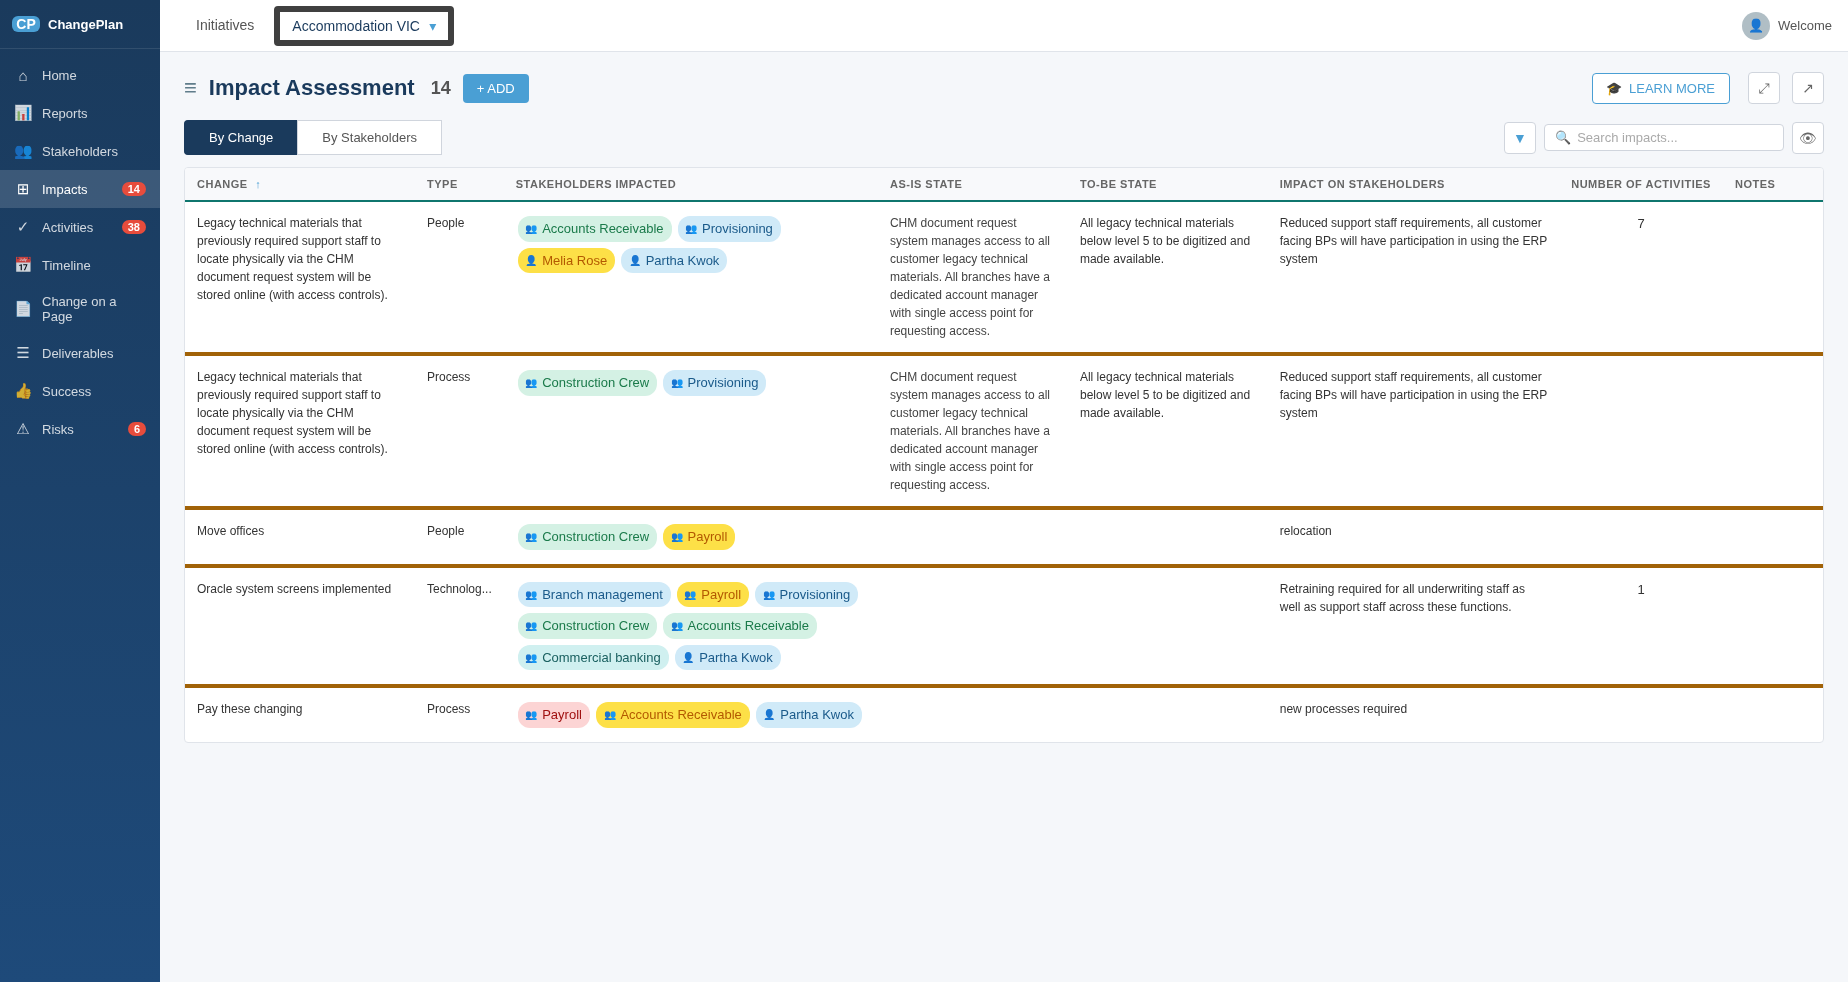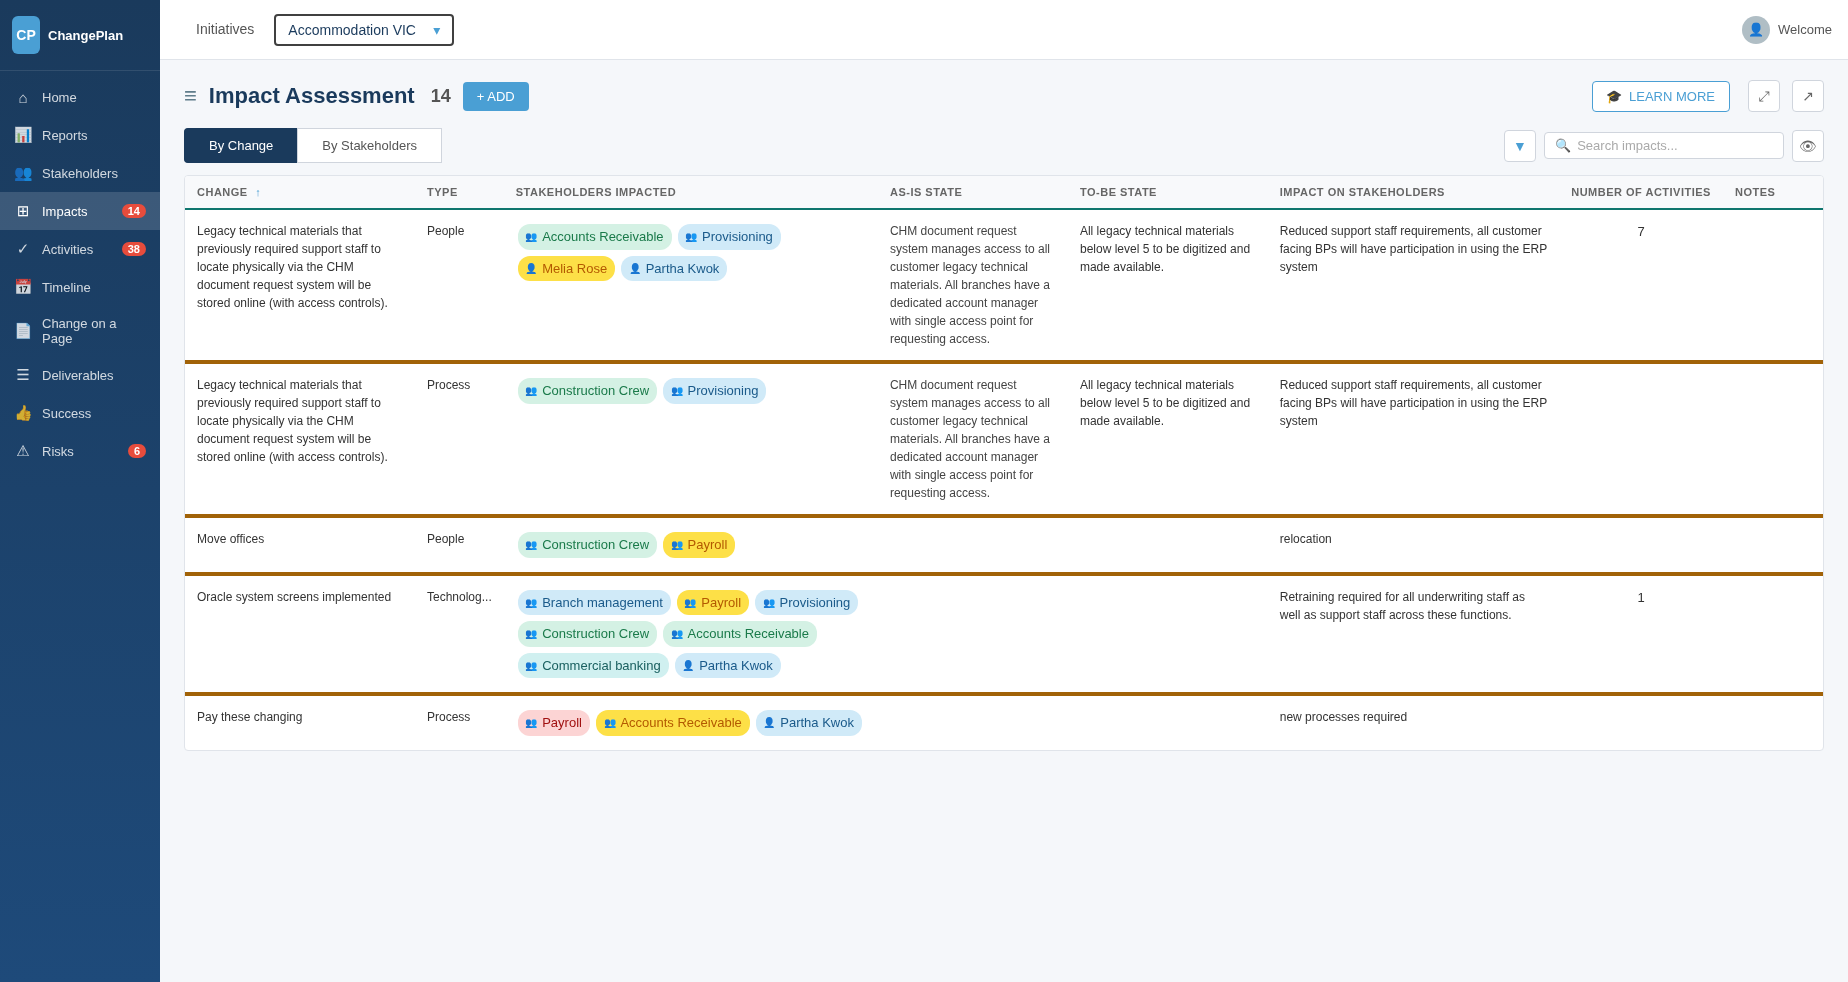--- a/index.html
+++ b/index.html
@@ -17,21 +17,21 @@
       overflow: hidden;
     }
     .sidebar-logo {
       display: flex;
       align-items: center;
       padding: 16px 12px;
       border-bottom: 1px solid rgba(255,255,255,0.1);
       gap: 8px;
     }
     .sidebar-logo-icon {
-      width: 28px; height: 38px;
+      width: 28px; height: 16px;
       background: #4a9fd4;
       border-radius: 6px;
       display: flex; align-items: center; justify-content: center;
       font-size: 14px; color: white; font-weight: bold;
     }
     .sidebar-logo-text { font-size: 13px; font-weight: 600; color: white; }
     .sidebar-nav { flex: 1; padding: 8px 0; }
     .sidebar-item {
       display: flex;
       align-items: center;
@@ -62,39 +62,39 @@
       overflow: hidden;
     }
 
     
     .topbar {
       background: white;
       border-bottom: 1px solid #e0e4ea;
       display: flex;
       align-items: center;
       padding: 0 16px;
-      height: 60px;
+      height: 52px;
       gap: 0;
     }
     .topbar-tab {
       padding: 0 20px;
       height: 52px;
       display: flex;
       align-items: center;
       font-size: 14px;
       color: #555;
       cursor: pointer;
       border-bottom: 2px solid transparent;
     }
     .topbar-dropdown {
       display: flex;
       align-items: flex-start;
       gap: 1px;
       background: white;
-      border: 2px solid #404040;
+      border: 6px solid #404040;
       border-radius: 4px;
       padding: 6px 12px;
       font-size: 14px;
       color: #1a3a5c;
       font-weight: 500;
       cursor: pointer;
       min-width: 180px;
     }
     .topbar-dropdown .chevron { margin-left: auto; color: #4a9fd4; }
     .topbar-user {

